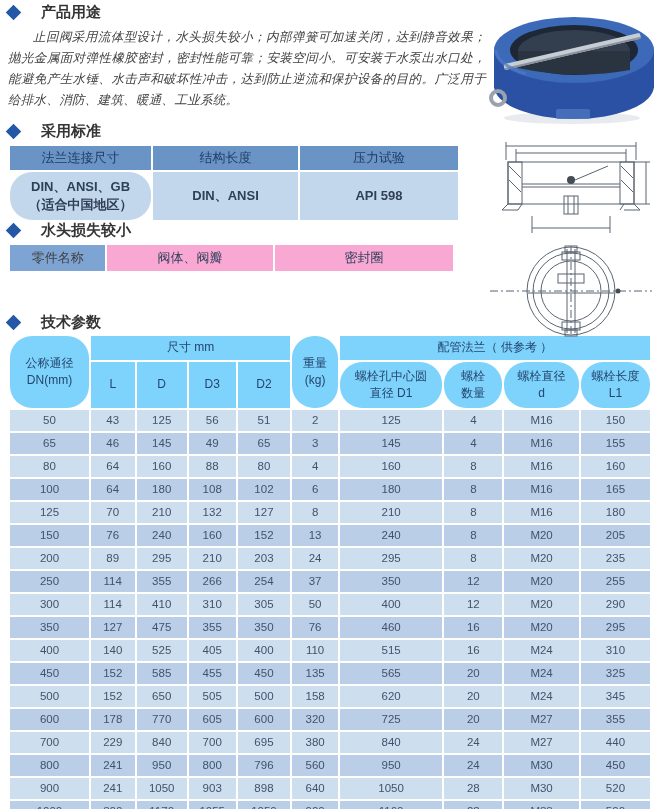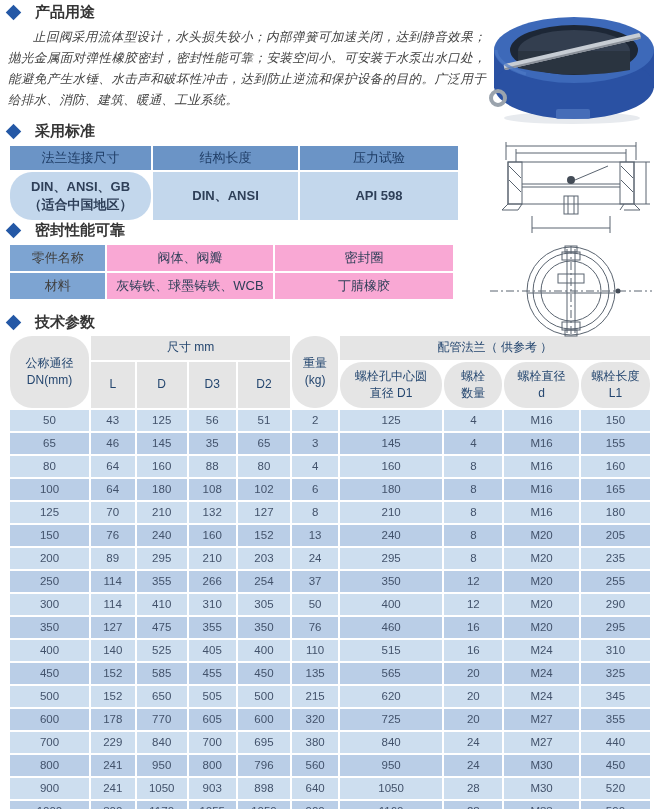--- a/index.html
+++ b/index.html
@@ -3,21 +3,21 @@
 <meta charset="utf-8">
 <style>
   html,body{margin:0;padding:0;}
   body{
     width:660px;height:809px;background:#ffffff;
     font-family:"Liberation Sans","DejaVu Sans",sans-serif;
     color:#333;position:relative;overflow:hidden;
   }
   .abs{position:absolute;}
   
-  .sec-title{display:flex;align-items:center;gap:16px;font-size:15px;font-weight:bold;color:#353535;}
+  .sec-title{display:flex;align-items:center;gap:22px;font-size:15px;font-weight:bold;color:#353535;}
   .diamond{width:11px;height:11px;background:#2458a6;transform:rotate(45deg);flex:0 0 auto;}
   
   .usage-body{
     font-size:12.5px;line-height:21px;color:#414141;text-indent:2em;
     text-align:justify;letter-spacing:.3px;
   }
   
   table{border-collapse:separate;border-spacing:2px;background:#fff;}
   td,th{font-weight:normal;text-align:center;vertical-align:middle;}
   .pre{white-space:pre-line;border-radius:22px;}
@@ -33,21 +33,21 @@
   .materials-table{width:447px;table-layout:fixed;}
   .materials-table .lbl{
     background:#7da4d2;color:#404040;font-size:13px;height:24px;
   }
   .materials-table td{
     background:#f9a8d4;color:#2e3f58;font-size:13px;height:24px;
   }
   
   .tech-table{width:644px;table-layout:fixed;}
   .tech-table th{
-    background:#e5e5e5;color:#24466f;font-size:12px;line-height:1.45;font-weight:normal;
+    background:#7dd3fc;color:#24466f;font-size:12px;line-height:1.45;font-weight:normal;
   }
   .tech-table thead tr.gh th{height:22px;}
   .tech-table thead tr.sh th{height:44px;}
   .tech-table td{
     font-size:11.5px;color:#42526b;height:19px;line-height:19px;
   }
   .tech-table tbody tr.odd td{background:#cddeef;}
   .tech-table tbody tr.even td{background:#bacee7;}
   
   .imgbox{display:block;}
@@ -83,39 +83,34 @@
     <td class="pre">DIN、ANSI、GB
 （适合中国地区）</td>
     <td>DIN、ANSI</td>
     <td>API 598</td>
   </tr>
 </tbody>
   </table>
 
 <div class="abs sec-title" style="left:8px;top:221px;">
   <span class="diamond"></span>
-  <span>密封性能可靠</span>
+  <span>水头损失较小</span>
 </div>
 
 <table class="abs materials-table" style="left:8px;top:243px;">
   <colgroup>
       <col style="width:21.7%">
       <col style="width:37.7%">
       <col style="width:40.6%">
     </colgroup>
   <tbody>
       <tr>
     <td class="lbl">零件名称</td>
     <td>阀体、阀瓣</td>
     <td>密封圈</td>
-  </tr>
-  <tr>
-    <td class="lbl">材料</td>
-    <td>灰铸铁、球墨铸铁、WCB</td>
-    <td>丁腈橡胶</td>
   </tr>
 </tbody>
   </table>
 
 <div class="abs sec-title" style="left:8px;top:313px;">
   <span class="diamond"></span>
   <span>技术参数</span>
 </div>
 
 <table class="abs tech-table" style="left:8px;top:334px;">
@@ -165,21 +160,21 @@
         <td>2</td>
         <td>125</td>
         <td>4</td>
         <td>M16</td>
         <td>150</td>
       </tr>
       <tr class="even">
         <td>65</td>
         <td>46</td>
         <td>145</td>
-        <td>35</td>
+        <td>49</td>
         <td>65</td>
         <td>3</td>
         <td>145</td>
         <td>4</td>
         <td>M16</td>
         <td>155</td>
       </tr>
       <tr class="odd">
         <td>80</td>
         <td>64</td>
@@ -299,21 +294,21 @@
         <td>20</td>
         <td>M24</td>
         <td>325</td>
       </tr>
       <tr class="odd">
         <td>500</td>
         <td>152</td>
         <td>650</td>
         <td>505</td>
         <td>500</td>
-        <td>215</td>
+        <td>158</td>
         <td>620</td>
         <td>20</td>
         <td>M24</td>
         <td>345</td>
       </tr>
       <tr class="even">
         <td>600</td>
         <td>178</td>
         <td>770</td>
         <td>605</td>

